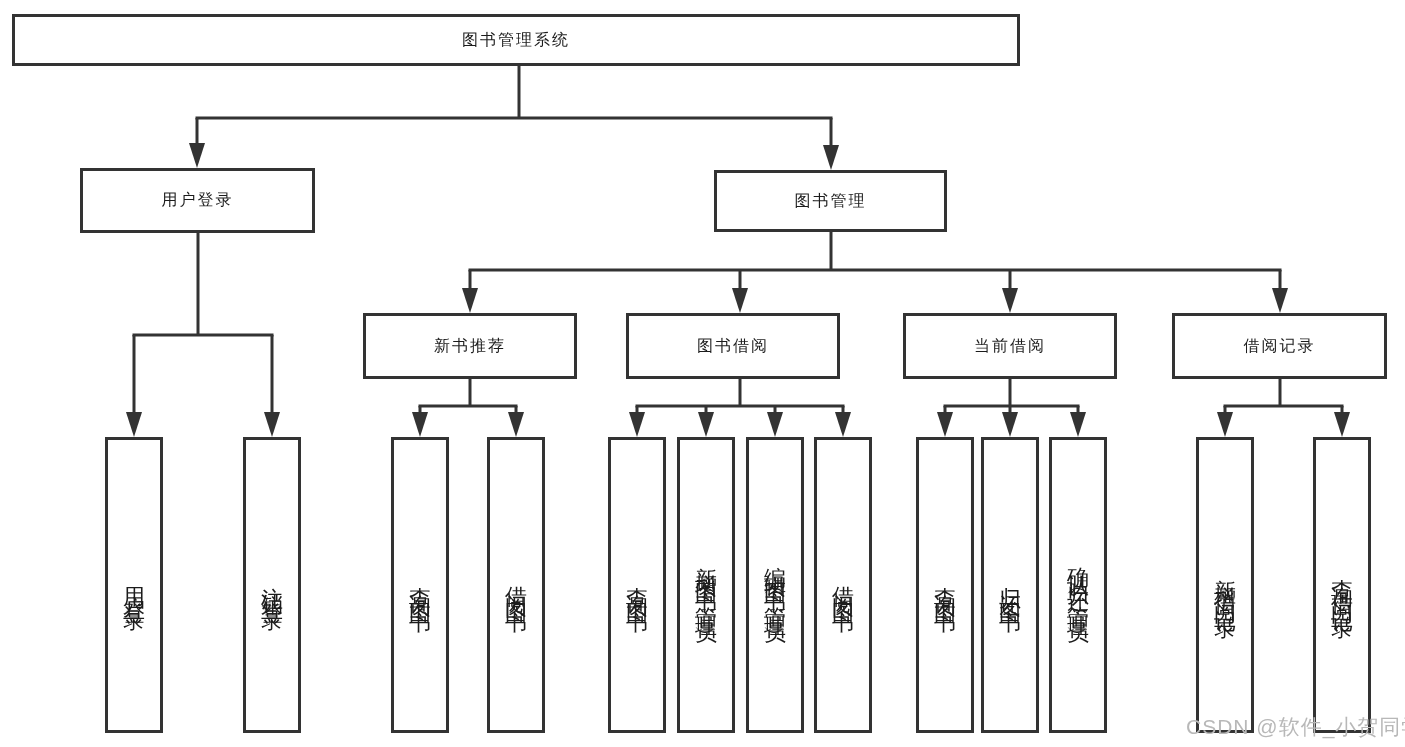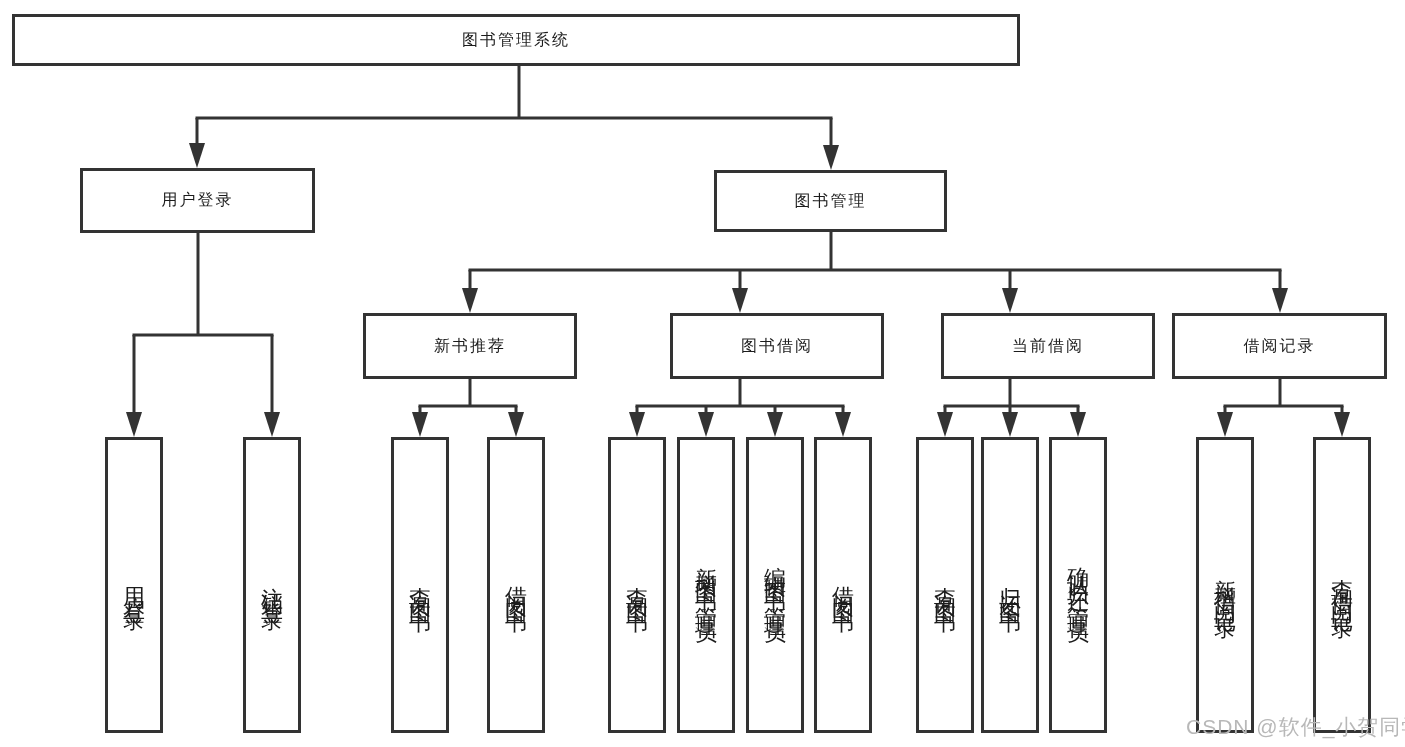--- a/index.html
+++ b/index.html
@@ -127,22 +127,22 @@
       <polygon points="1334,412 1350,412 1342,437"></polygon>
     </g>
   </svg>
 
   <div class="box" style="left:12px; top:14px; width:1008px; height:52px;">图书管理系统</div>
 
   <div class="box" style="left:80px; top:168px; width:235px; height:65px;">用户登录</div>
   <div class="box" style="left:714px; top:170px; width:233px; height:62px;">图书管理</div>
 
   <div class="box" style="left:363px; top:313px; width:214px; height:66px;">新书推荐</div>
-  <div class="box" style="left:670px; top:313px; width:214px; height:66px;">图书借阅</div>
-  <div class="box" style="left:903px; top:313px; width:214px; height:66px;margin-left:38px;">当前借阅</div>
+  <div class="box" style="left:626px; top:313px; width:214px; height:66px;">图书借阅</div>
+  <div class="box" style="left:903px; top:313px; width:214px; height:66px;">当前借阅</div>
   <div class="box" style="left:1172px; top:313px; width:215px; height:66px;">借阅记录</div>
 
   <div class="vbox" style="left:105px;">用户登录</div>
   <div class="vbox" style="left:243px;">注销登录</div>
 
   <div class="vbox" style="left:391px;">查询图书</div>
   <div class="vbox" style="left:487px;">借阅图书</div>
 
   <div class="vbox" style="left:608px;">查询图书</div>
   <div class="vbox" style="left:677px;">新增图书（管理员）</div>

